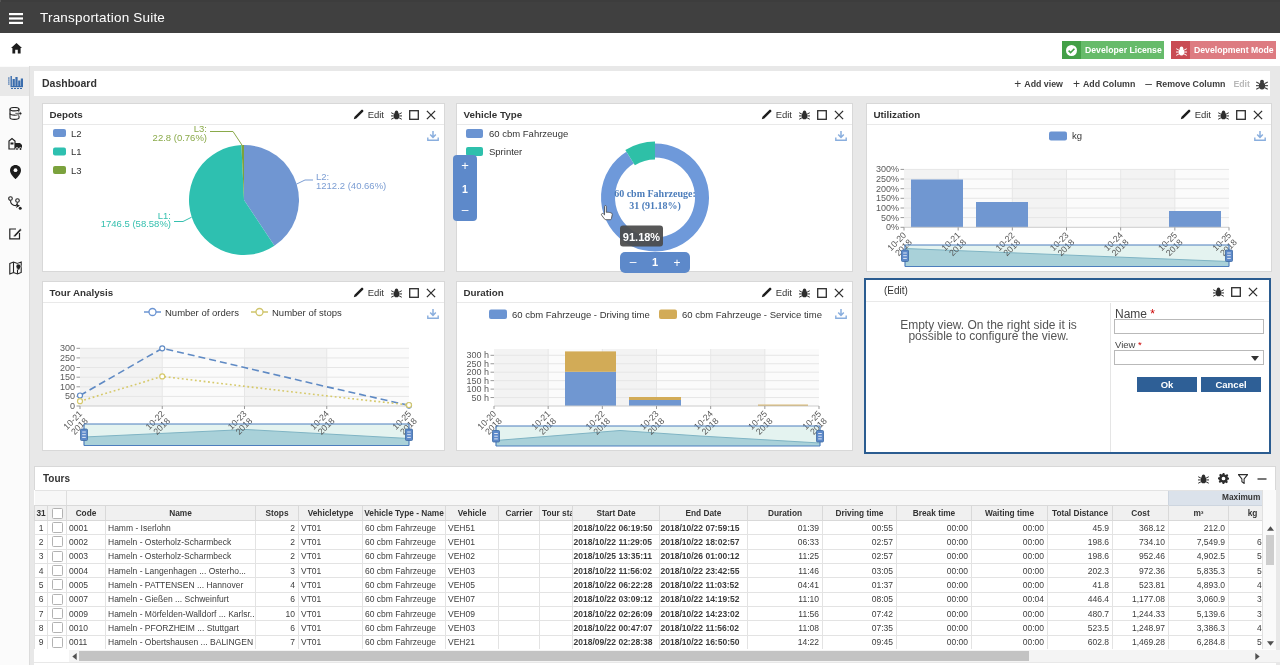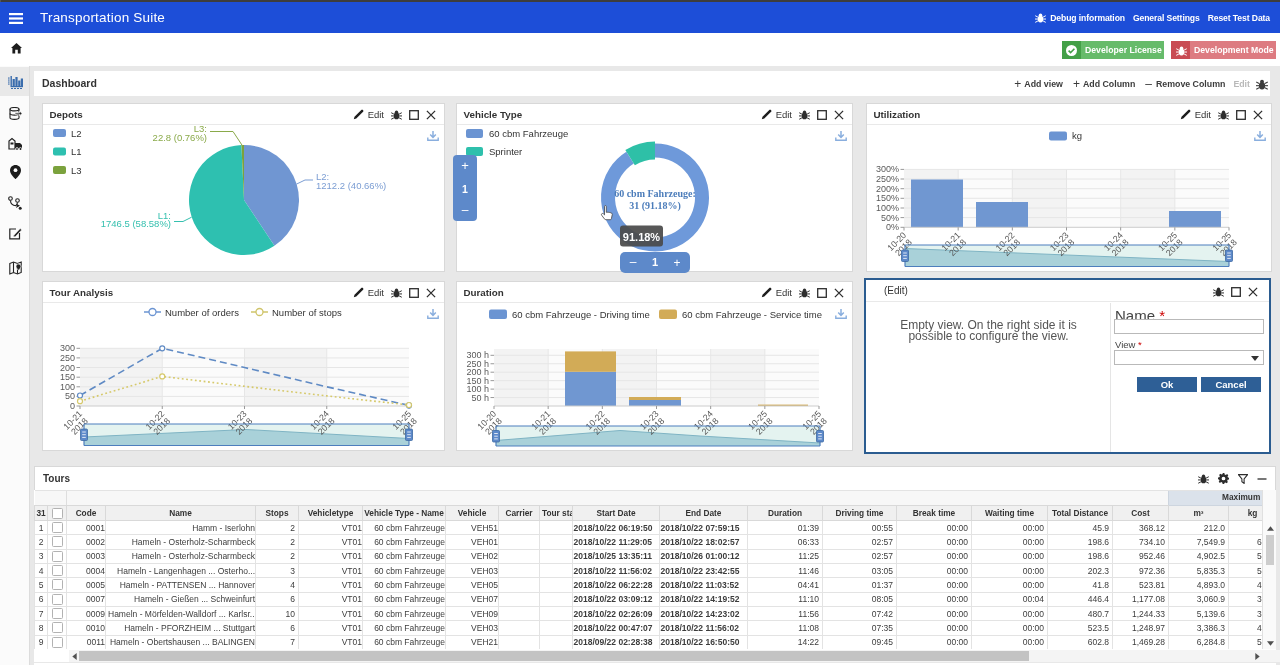--- a/index.html
+++ b/index.html
@@ -12,56 +12,39 @@
   .phead { position:absolute; left:0; top:0; right:0; height:21px; border-bottom:1px solid #e9e9e9; }
   .picons { position:absolute; right:8px; top:0; height:21px; display:flex; align-items:center; gap:7px; }
   .editlbl { font-size:9.5px; color:#333; margin-left:-3px; }
   #tours-table { background:#fff; }
   #tours-table td, #tours-table th { border:1px solid #e3e3e3; overflow:hidden; white-space:nowrap; padding:0; }
   #tours-table tr { height:14.33px; }
   #tours-table .hdr th { background:#f0f0f0; font-size:8.3px; font-weight:700; color:#333; border:1px solid #d9d9d9; }
   #tours-table .grp td { background:#f7f7f7; border-bottom:1px solid #d9d9d9; border-top:1px solid #e3e3e3; border-left:none; border-right:none; }
   #tours-table .grp td.mx { background:#dbe2eb; border-bottom:1px solid #cdd5df; }
   .cb { width:11px; height:11px; border:1px solid #b2b2b2; border-radius:1.5px; margin:0 auto; background:#fff; }
-  .l { text-align:right; padding-left:2px !important;margin-left:16px; }
+  .l { text-align:left; padding-left:2px !important;margin-left:16px; }
   .r { text-align:right; padding-right:3px !important; }
   .c { text-align:center; }
   .dl { text-align:left; padding-left:0.5px !important;font-weight:bold; }
   .kgc { text-align:left; padding-left:28px !important; }
 </style>
 </head>
 <body>
 
 <div class="abs" style="left:0;top:0;width:1280px;height:2px;background:#3d3d3d"></div>
 <div class="abs" style="left:0;top:0;width:1px;height:66px;background:#555"></div>
 
-<div class="abs" style="left:0;top:2px;width:1280px;height:31px;background:#1d4ed8">
+<div class="abs" style="left:0;top:2px;width:1280px;height:31px;background:#404040">
   <svg class="abs" style="left:9px;top:10.5px" width="14" height="11" viewBox="0 0 14 11">
     <rect x="0" y="0" width="14" height="2.2" fill="#fff"></rect>
     <rect x="0" y="4.4" width="14" height="2.2" fill="#fff"></rect>
     <rect x="0" y="8.8" width="14" height="2.2" fill="#fff"></rect>
   </svg>
   <div class="abs" style="left:40px;top:0;height:31px;line-height:31px;font-size:13.5px;color:#fff;font-weight:400;letter-spacing:.2px">Transportation Suite</div>
-  <div class="abs" style="right:10px;top:0;height:31px;display:flex;align-items:center;gap:5px;font-size:8.6px;font-weight:700;letter-spacing:-0.1px;color:#fff">
-    <svg width="11" height="11" viewBox="0 0 10 10" style="margin-right:-1px">
-      <circle cx="5" cy="3" r="1.6" fill="#fff"></circle>
-      <ellipse cx="5" cy="6.4" rx="2.6" ry="3.1" fill="#fff"></ellipse>
-      <g stroke="#fff" stroke-width="0.9">
-        <line x1="2.6" y1="4.6" x2="0.2" y2="3.4"></line>
-          <line x1="2.5" y1="6.4" x2="0" y2="6.4"></line>
-          <line x1="2.6" y1="8.2" x2="0.2" y2="9.4"></line>
-        <line x1="7.4" y1="4.6" x2="9.8" y2="3.4"></line>
-          <line x1="7.5" y1="6.4" x2="10" y2="6.4"></line>
-          <line x1="7.4" y1="8.2" x2="9.8" y2="9.4"></line>
-      </g>
-    </svg>
-    <span>Debug information</span>
-    <span style="margin-left:3px">General Settings</span>
-    <span style="margin-left:3px">Reset Test Data</span>
-  </div>
 </div>
 
 <div class="abs" style="left:0;top:33px;width:1280px;height:33px;background:#fff">
   <svg class="abs" style="left:11px;top:10px" width="11" height="11" viewBox="0 0 11 11">
     <path d="M5.5 0 L11 5 H9.6 V10.5 H6.8 V6.8 H4.2 V10.5 H1.4 V5 H0 Z" fill="#1d1d1d"></path>
   </svg>
 
   <div class="abs" style="left:1062px;top:8px;width:102px;height:18px;background:#66bb6a;color:#fff;font-size:8.7px;font-weight:700;">
     <div class="abs" style="left:0;top:0;width:19px;height:18px;background:#43a047"></div>
     <svg class="abs" style="left:4px;top:3.5px" width="11" height="11" viewBox="0 0 11 11">
@@ -328,21 +311,21 @@
       </svg>
     <svg width="10" height="10" viewBox="0 0 10 10">
         <use href="#ic-square"></use>
       </svg>
     <svg width="10" height="10" viewBox="0 0 10 10">
         <use href="#ic-x"></use>
       </svg>
   </div>
   <div class="abs" style="left:244px;top:23px;bottom:0;width:1px;background:#e5e5e5"></div>
   <div class="abs" style="left:20px;top:40px;width:205px;text-align:center;font-size:12px;color:#555;line-height:10.5px">Empty view. On the right side it is possible to configure the view.</div>
-  <div class="abs" style="left:249px;top:27px;font-size:15px;color:#444">Name <span style="color:#c00">*</span></div>
+  <div class="abs" style="left:249px;top:27px;font-size:12px;color:#444">Name <span style="color:#c00">*</span></div>
   <div class="abs" style="left:248px;top:39px;width:150px;height:14.5px;border:1px solid #b9b9b9;background:#fff"></div>
   <div class="abs" style="left:249px;top:59px;font-size:9.5px;color:#444">View <span style="color:#c00">*</span></div>
   <div class="abs" style="left:248px;top:70px;width:150px;height:15px;border:1px solid #b9b9b9;background:#fff">
     <svg class="abs" style="right:4px;top:5px" width="8" height="5" viewBox="0 0 8 5">
         <path d="M0 0 H8 L4 5 Z" fill="#333"></path>
       </svg>
   </div>
   <div class="abs" style="left:271px;top:97px;width:60px;height:15px;background:#2e5f96;color:#fff;font-size:9.5px;font-weight:700;text-align:center;line-height:15px">Ok</div>
   <div class="abs" style="left:335px;top:97px;width:60px;height:15px;background:#2e5f96;color:#fff;font-size:9.5px;font-weight:700;text-align:center;line-height:15px">Cancel</div>
 </div>

